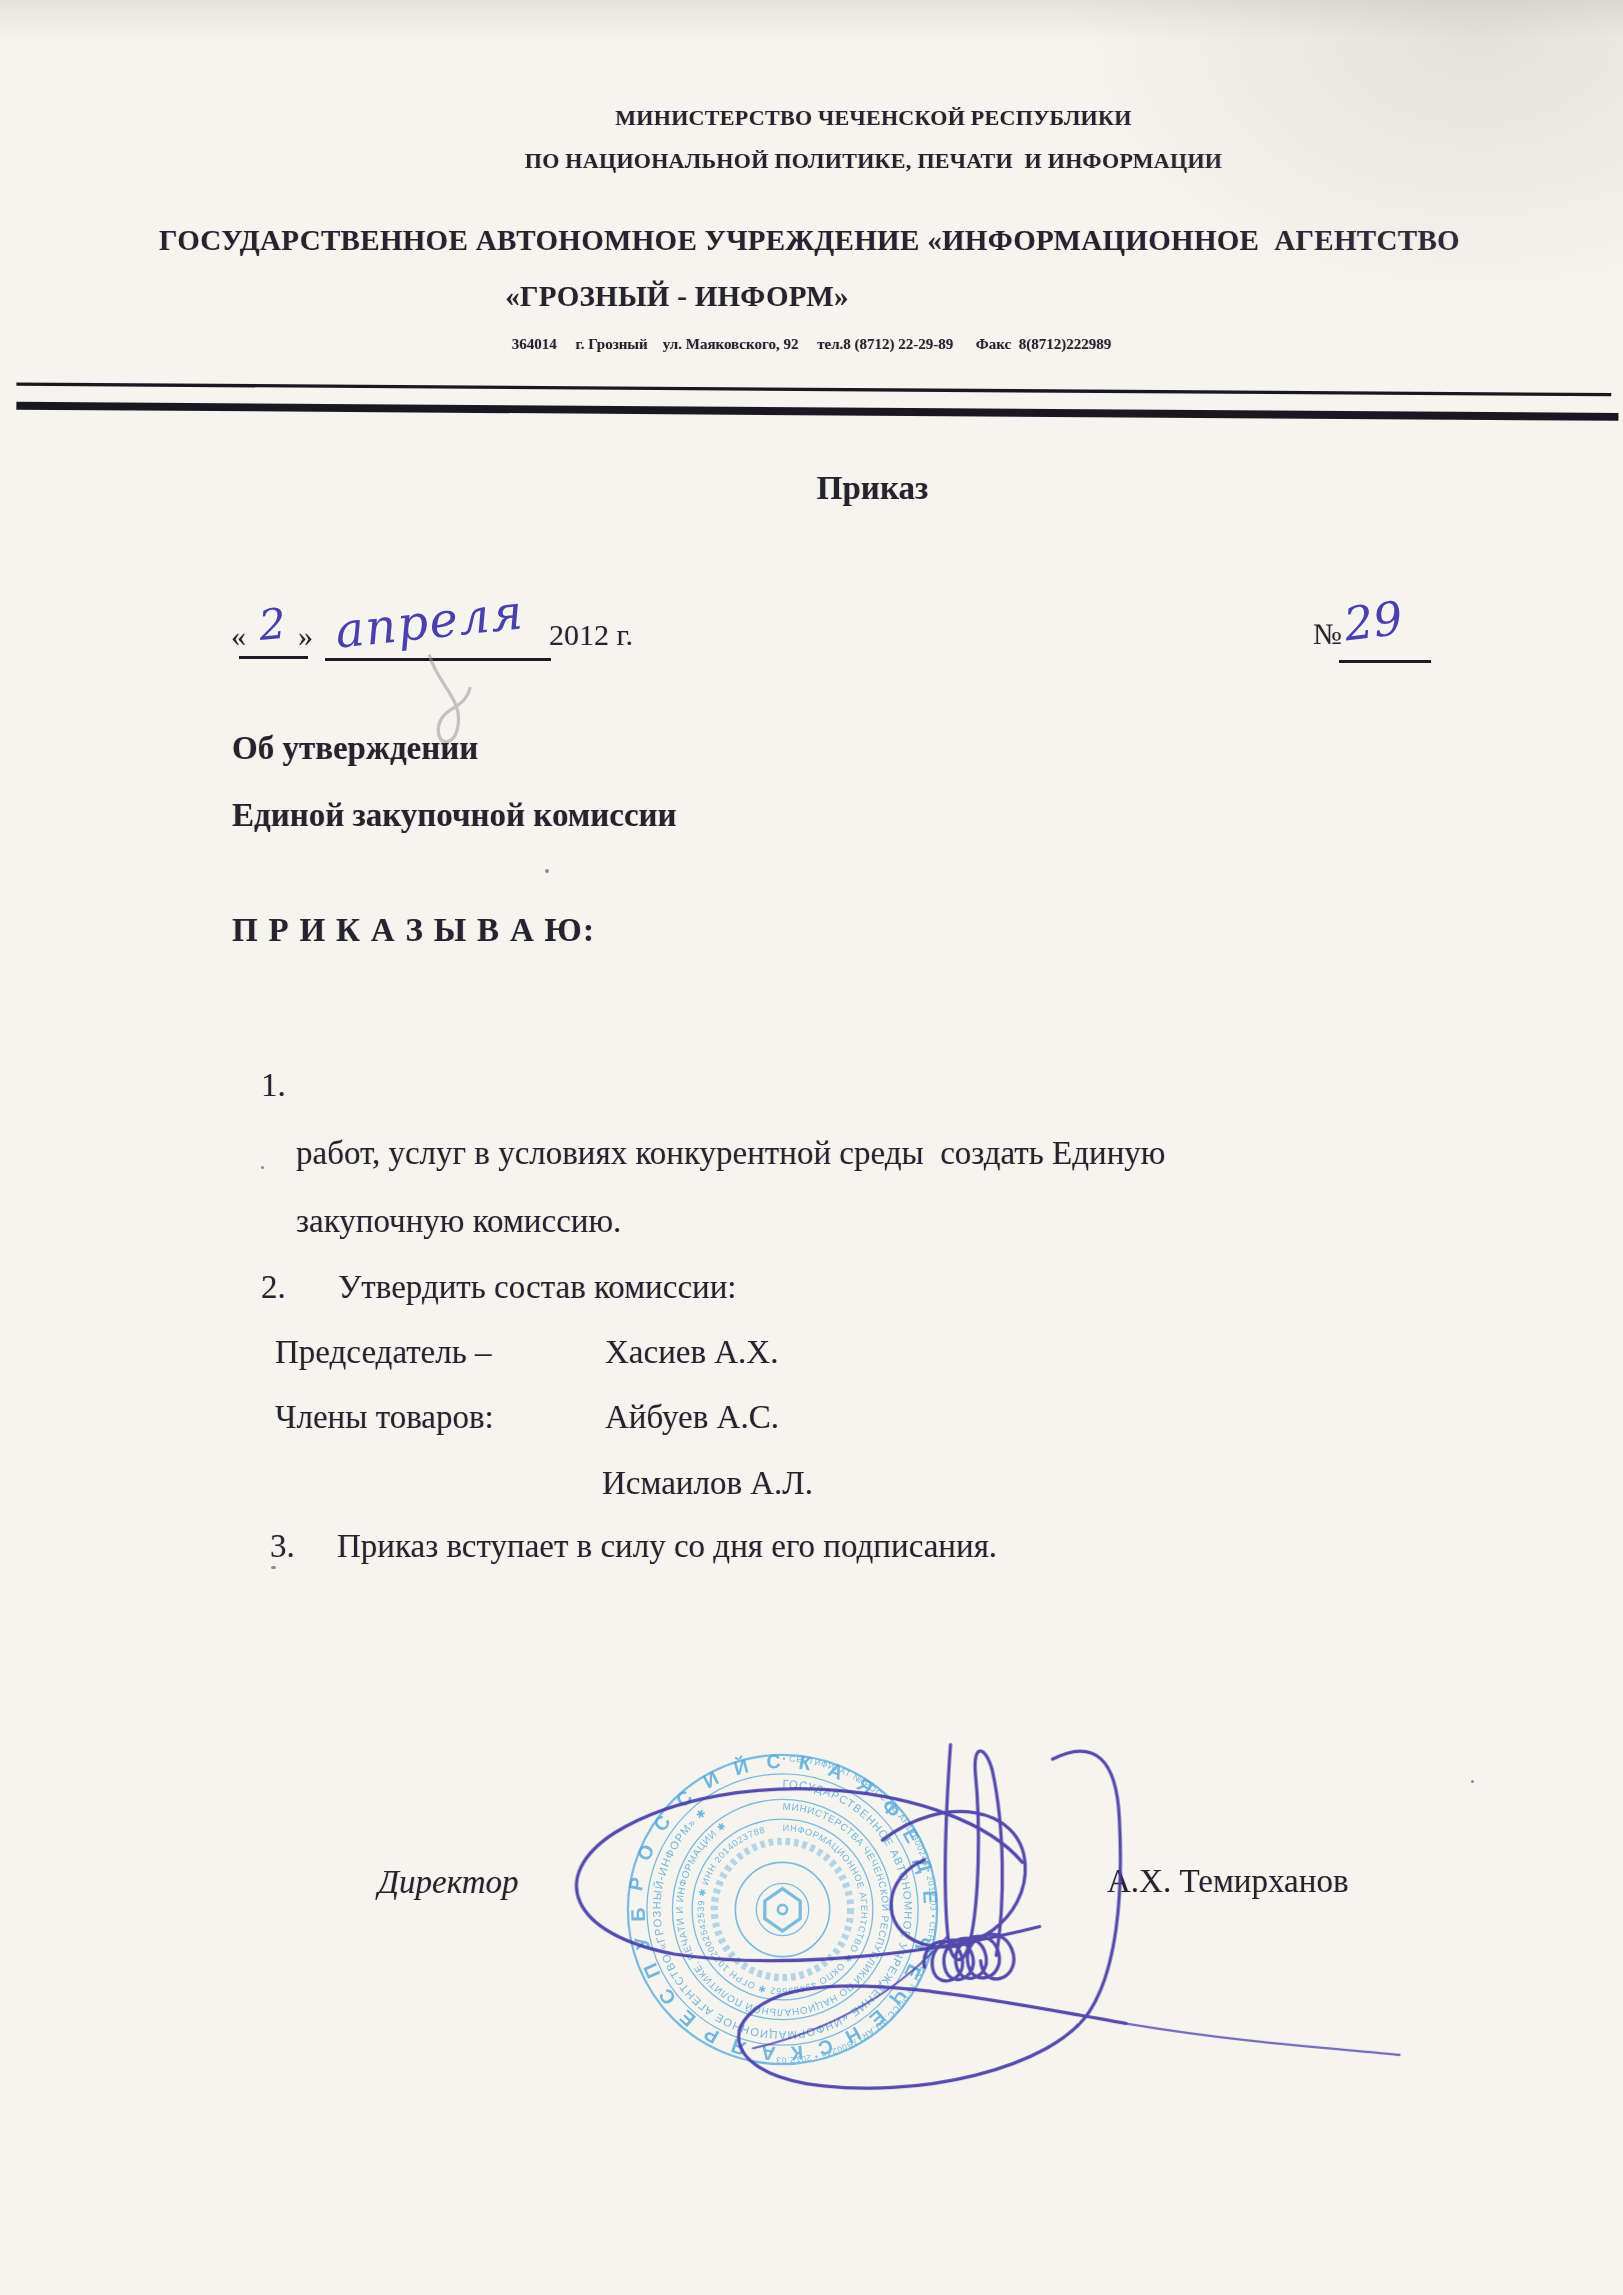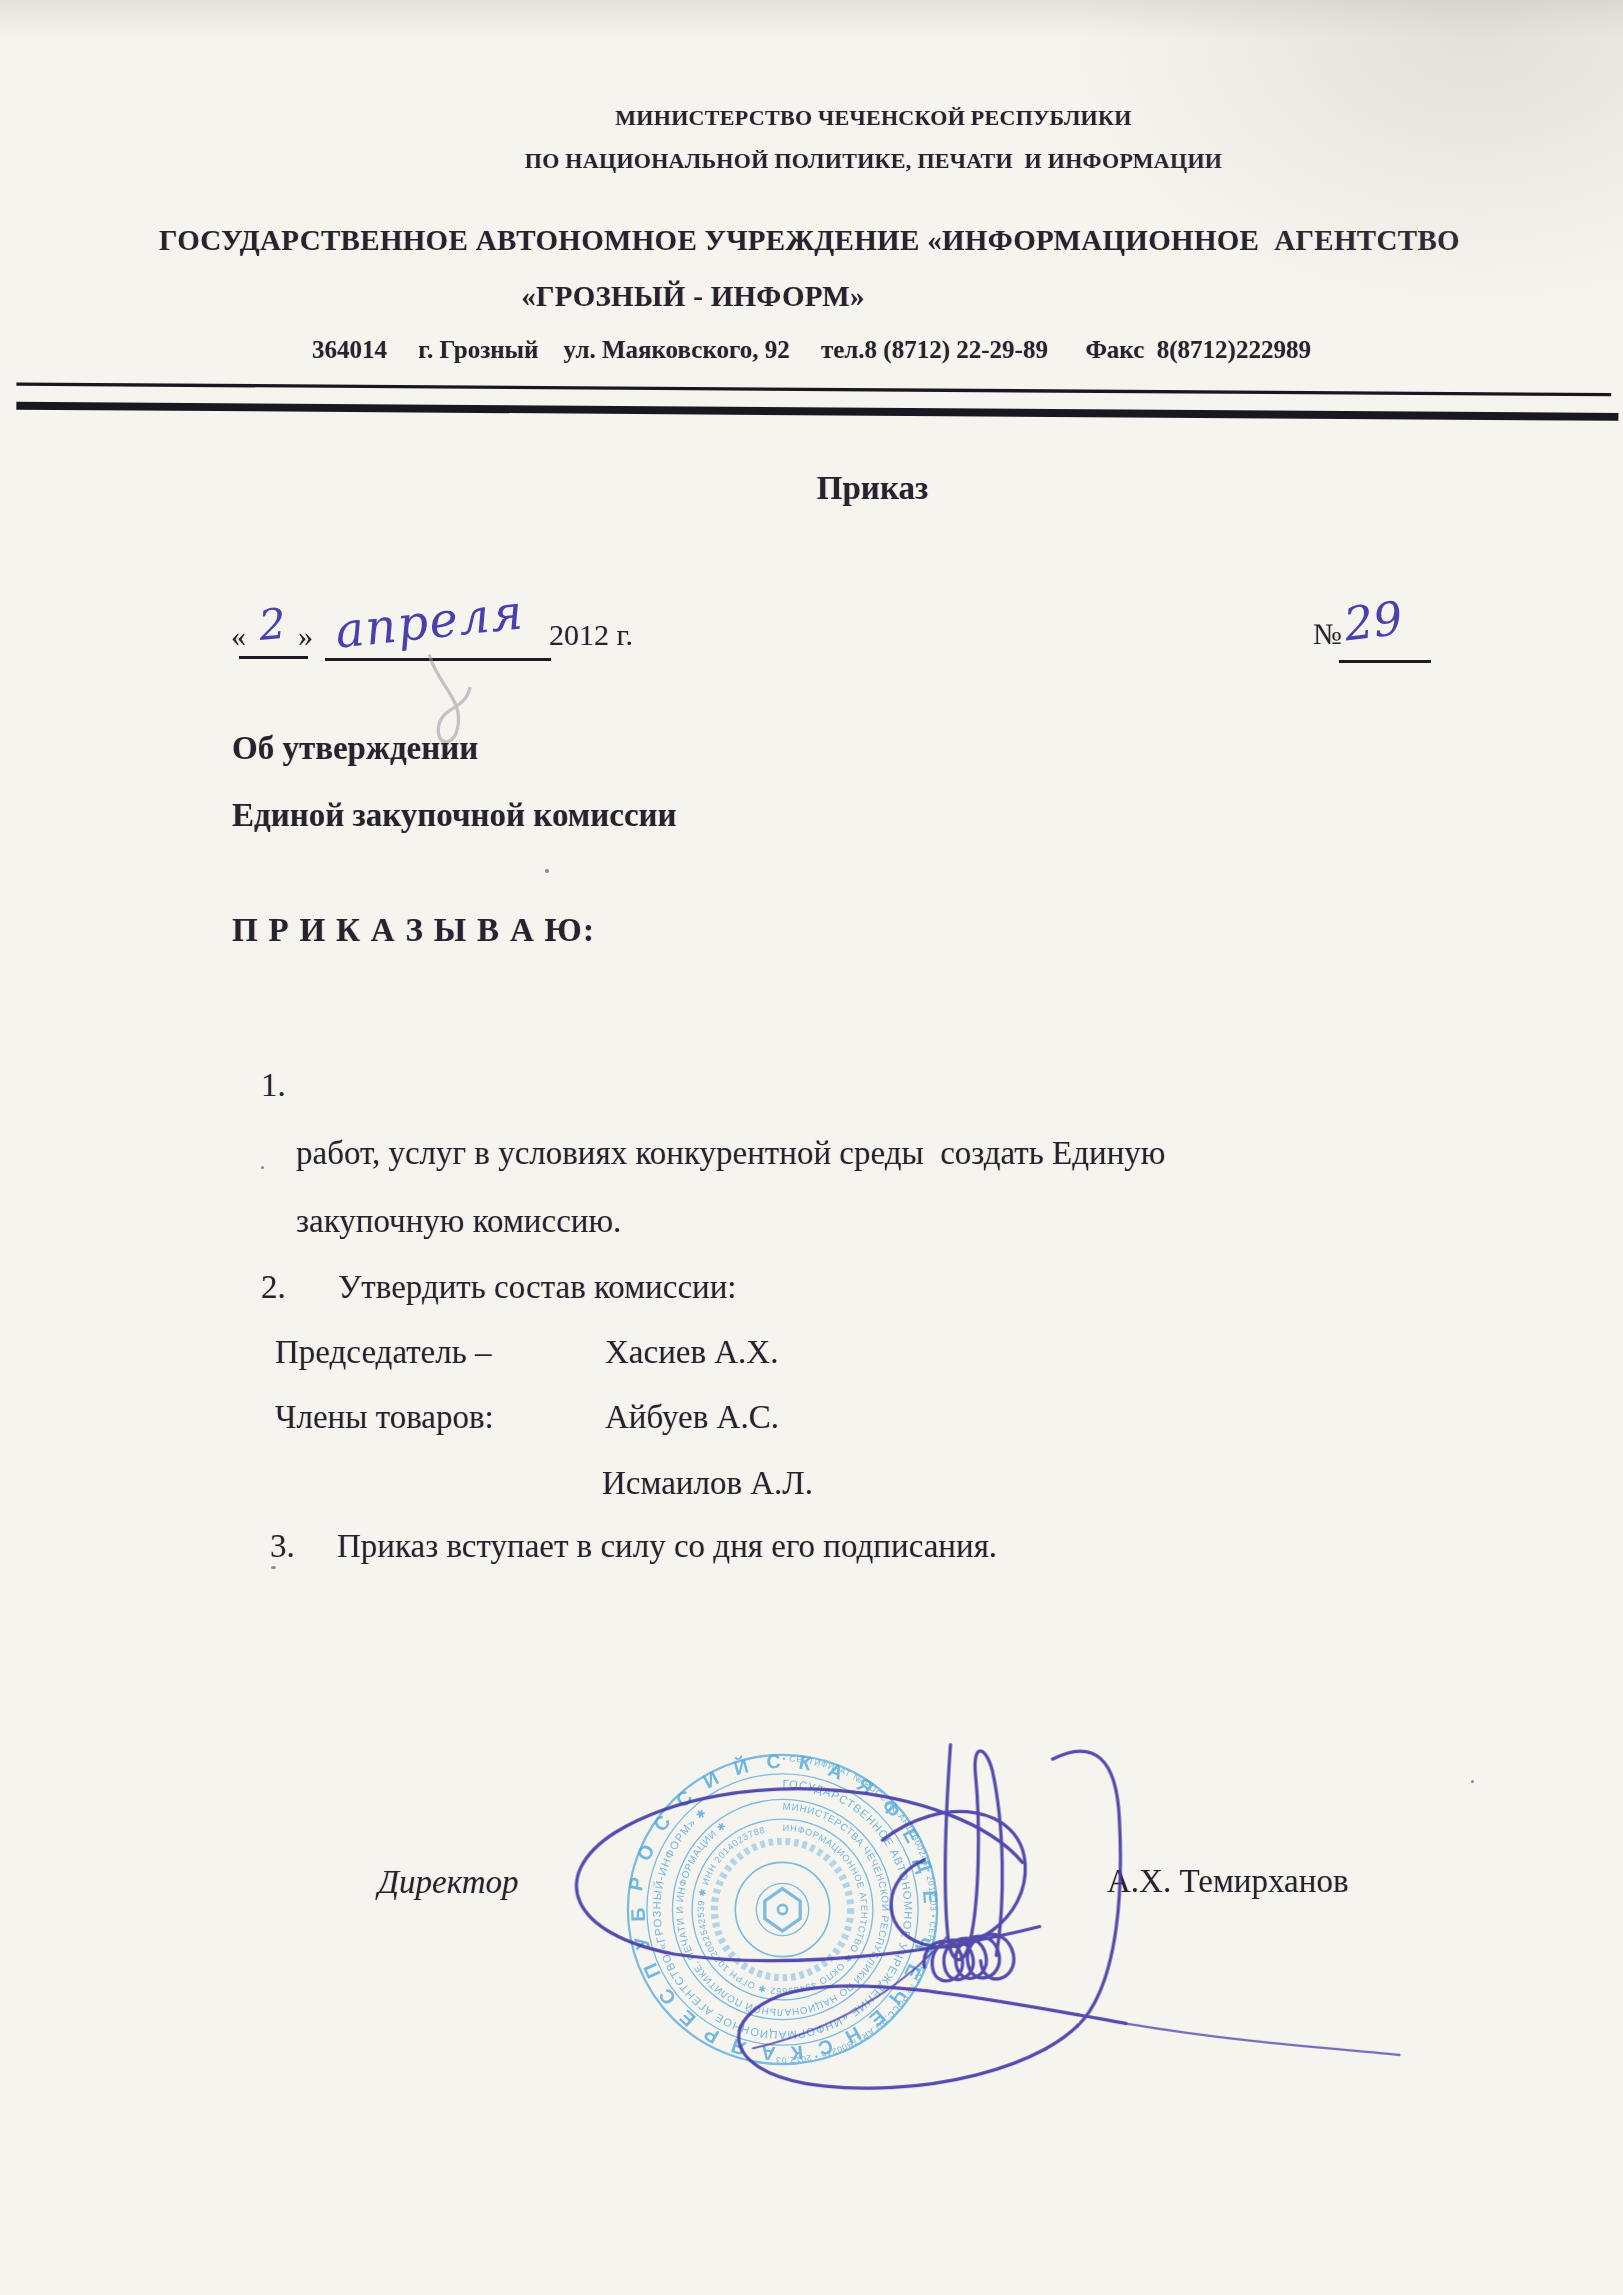--- a/index.html
+++ b/index.html
@@ -24,42 +24,42 @@
   }
   .abs{position:absolute;}
   .b{font-weight:bold;}
   .ctr{text-align:center;}
   .pre{white-space:pre;}
   .doc-text{
     text-shadow:1px 0 0 rgba(190,40,190,.14),-1px 0 0 rgba(130,190,30,.14);
   }
   .hdr1{font-size:22px;letter-spacing:0.3px;}
   .hdr2{font-size:29px;letter-spacing:0.3px;}
-  .addr{font-size:25px;}
+  .addr{font-size:15px;}
   .title{font-size:33px;}
   .body50{font-size:33px;}
   .hand{
     font-family:"DejaVu Serif","Liberation Serif",serif;
     font-style:italic;
     color:#4840ab;
     text-shadow:none;
   }
   .uline{background:#1c1a22;height:2.6px;}
   .speck{position:absolute;background:#8d8a93;border-radius:50%;}
 </style>
 </head>
 <body>
 
 <div id="page">
 
   <div class="abs ctr b doc-text hdr1" style="left:124px;top:105px;width:1499px;">МИНИСТЕРСТВО ЧЕЧЕНСКОЙ РЕСПУБЛИКИ</div>
   <div class="abs ctr b doc-text hdr1 pre" style="left:124px;top:148px;width:1499px;">ПО НАЦИОНАЛЬНОЙ ПОЛИТИКЕ, ПЕЧАТИ  И ИНФОРМАЦИИ</div>
 
   <div class="abs ctr b doc-text hdr2 pre" style="left:0px;top:224px;width:1619px;">ГОСУДАРСТВЕННОЕ АВТОНОМНОЕ УЧРЕЖДЕНИЕ «ИНФОРМАЦИОННОЕ  АГЕНТСТВО</div>
-  <div class="abs ctr b doc-text hdr2" style="left:16px;top:280px;width:1354px;">«ГРОЗНЫЙ - ИНФОРМ»</div>
+  <div class="abs ctr b doc-text hdr2" style="left:0px;top:280px;width:1354px;">«ГРОЗНЫЙ - ИНФОРМ»</div>
 
   <div class="abs ctr b doc-text addr pre" style="left:0px;top:336px;width:1623px;">364014     г. Грозный    ул. Маяковского, 92     тел.8 (8712) 22-29-89      Факс  8(8712)222989</div>
 
   <svg class="abs" style="left:0;top:373px;" width="1623" height="59" viewBox="0 0 2480 90">
     <line x1="25" y1="17" x2="2462" y2="33" stroke="#191720" stroke-width="5"></line>
     <line x1="25" y1="50" x2="2473" y2="67" stroke="#191720" stroke-width="12"></line>
   </svg>
 
   <div class="abs ctr b doc-text title" style="left:0px;top:470px;width:1745px;">Приказ</div>
 

